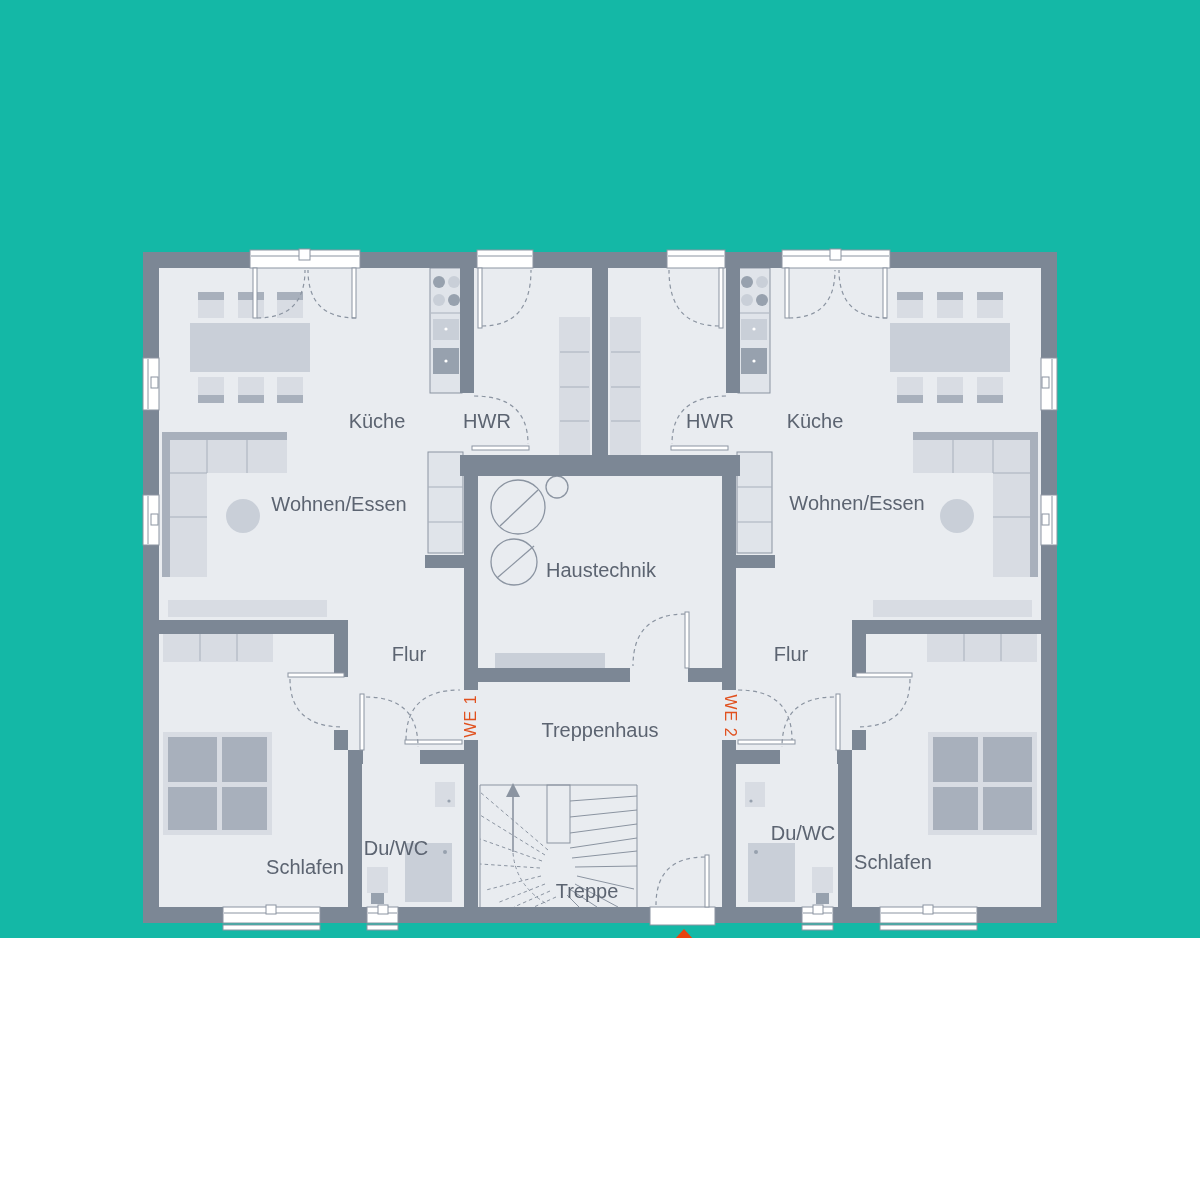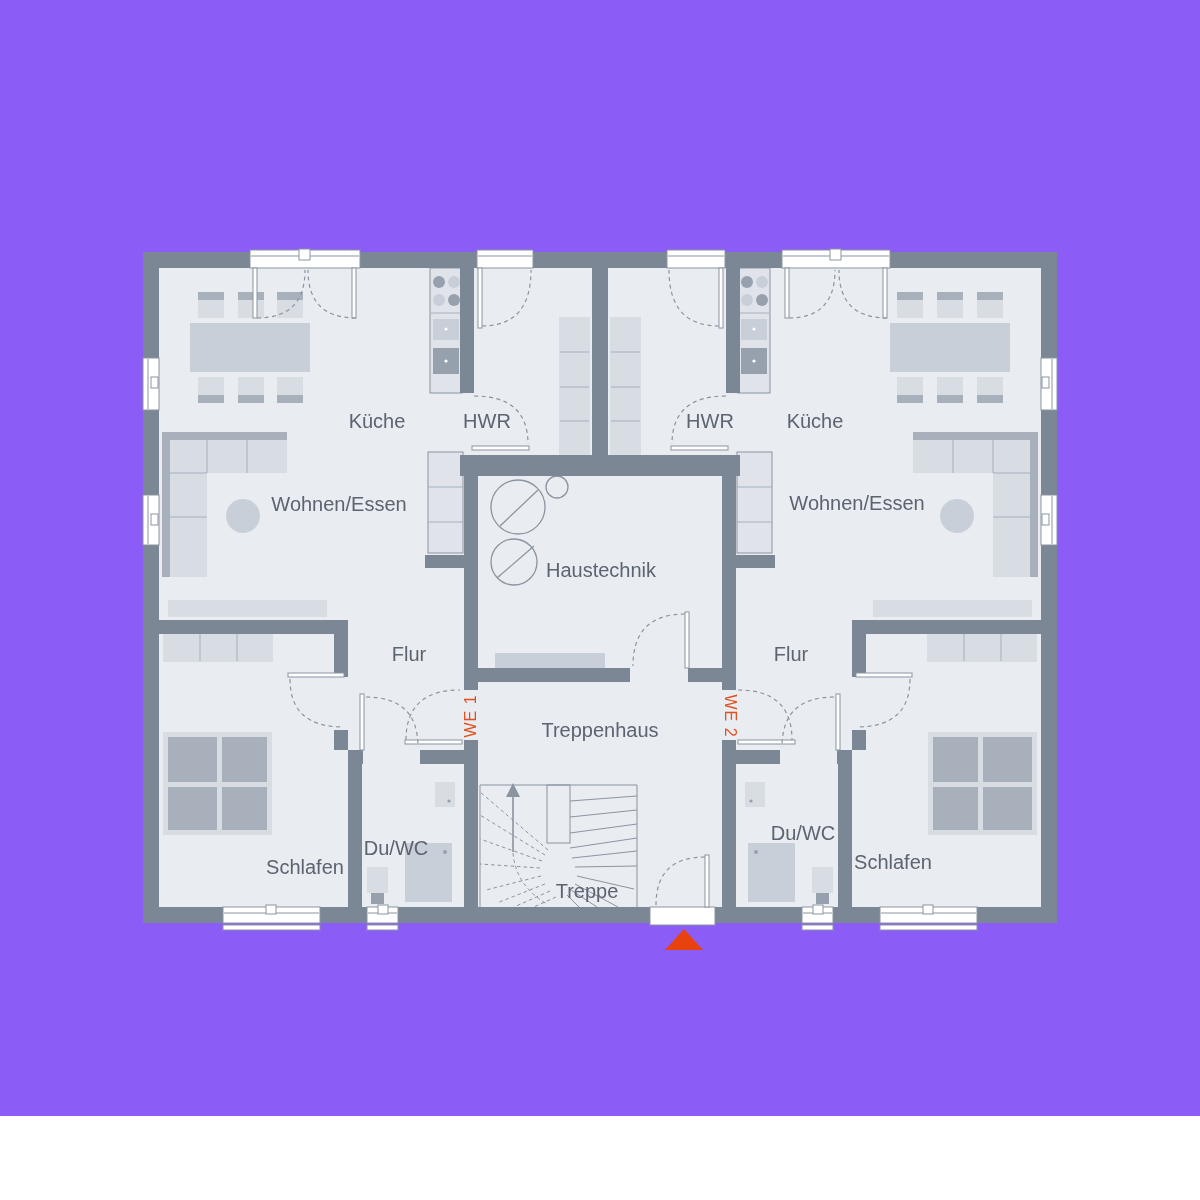--- a/index.html
+++ b/index.html
@@ -1,16 +1,16 @@
 <!DOCTYPE html>
 <html style="--wall: #7c8795; --floor: #e9ecf0; --furniture: #d8dce3; --furniture-mid: #c9cfd8; --furniture-dark: #a8b0bc; --appliance-dark: #97a1ae; --outline: #8b94a1; --text: #5c6471; --accent-orange: #e0511f; --entrance-marker: #e8430f;"><head>
 <meta charset="utf-8">
 <style>
   html,body{margin:0;padding:0;background:#fff;}
-  .page{position:relative;width:1200px;height:1116px;background:#8b5cf6;overflow:hidden;
+  .page{position:relative;width:1200px;height:938px;background:#14b8a6;overflow:hidden;
         font-family:"Liberation Sans",sans-serif;}
   svg{display:block;}
   .wall{fill:var(--wall,#7c8795);}
   .floor{fill:var(--floor,#e9ecf0);}
   .furn{fill:var(--furniture,#d8dce3);}
   .furn2{fill:var(--furniture-mid,#c9cfd8);}
   .dark{fill:var(--furniture-dark,#a8b0bc);}
   .adark{fill:var(--appliance-dark,#97a1ae);}
   .kcol{fill:#e0e4ea;stroke:var(--outline,#8b94a1);stroke-width:1;}
   .white{fill:#ffffff;stroke:var(--outline,#8b94a1);stroke-width:1;}

